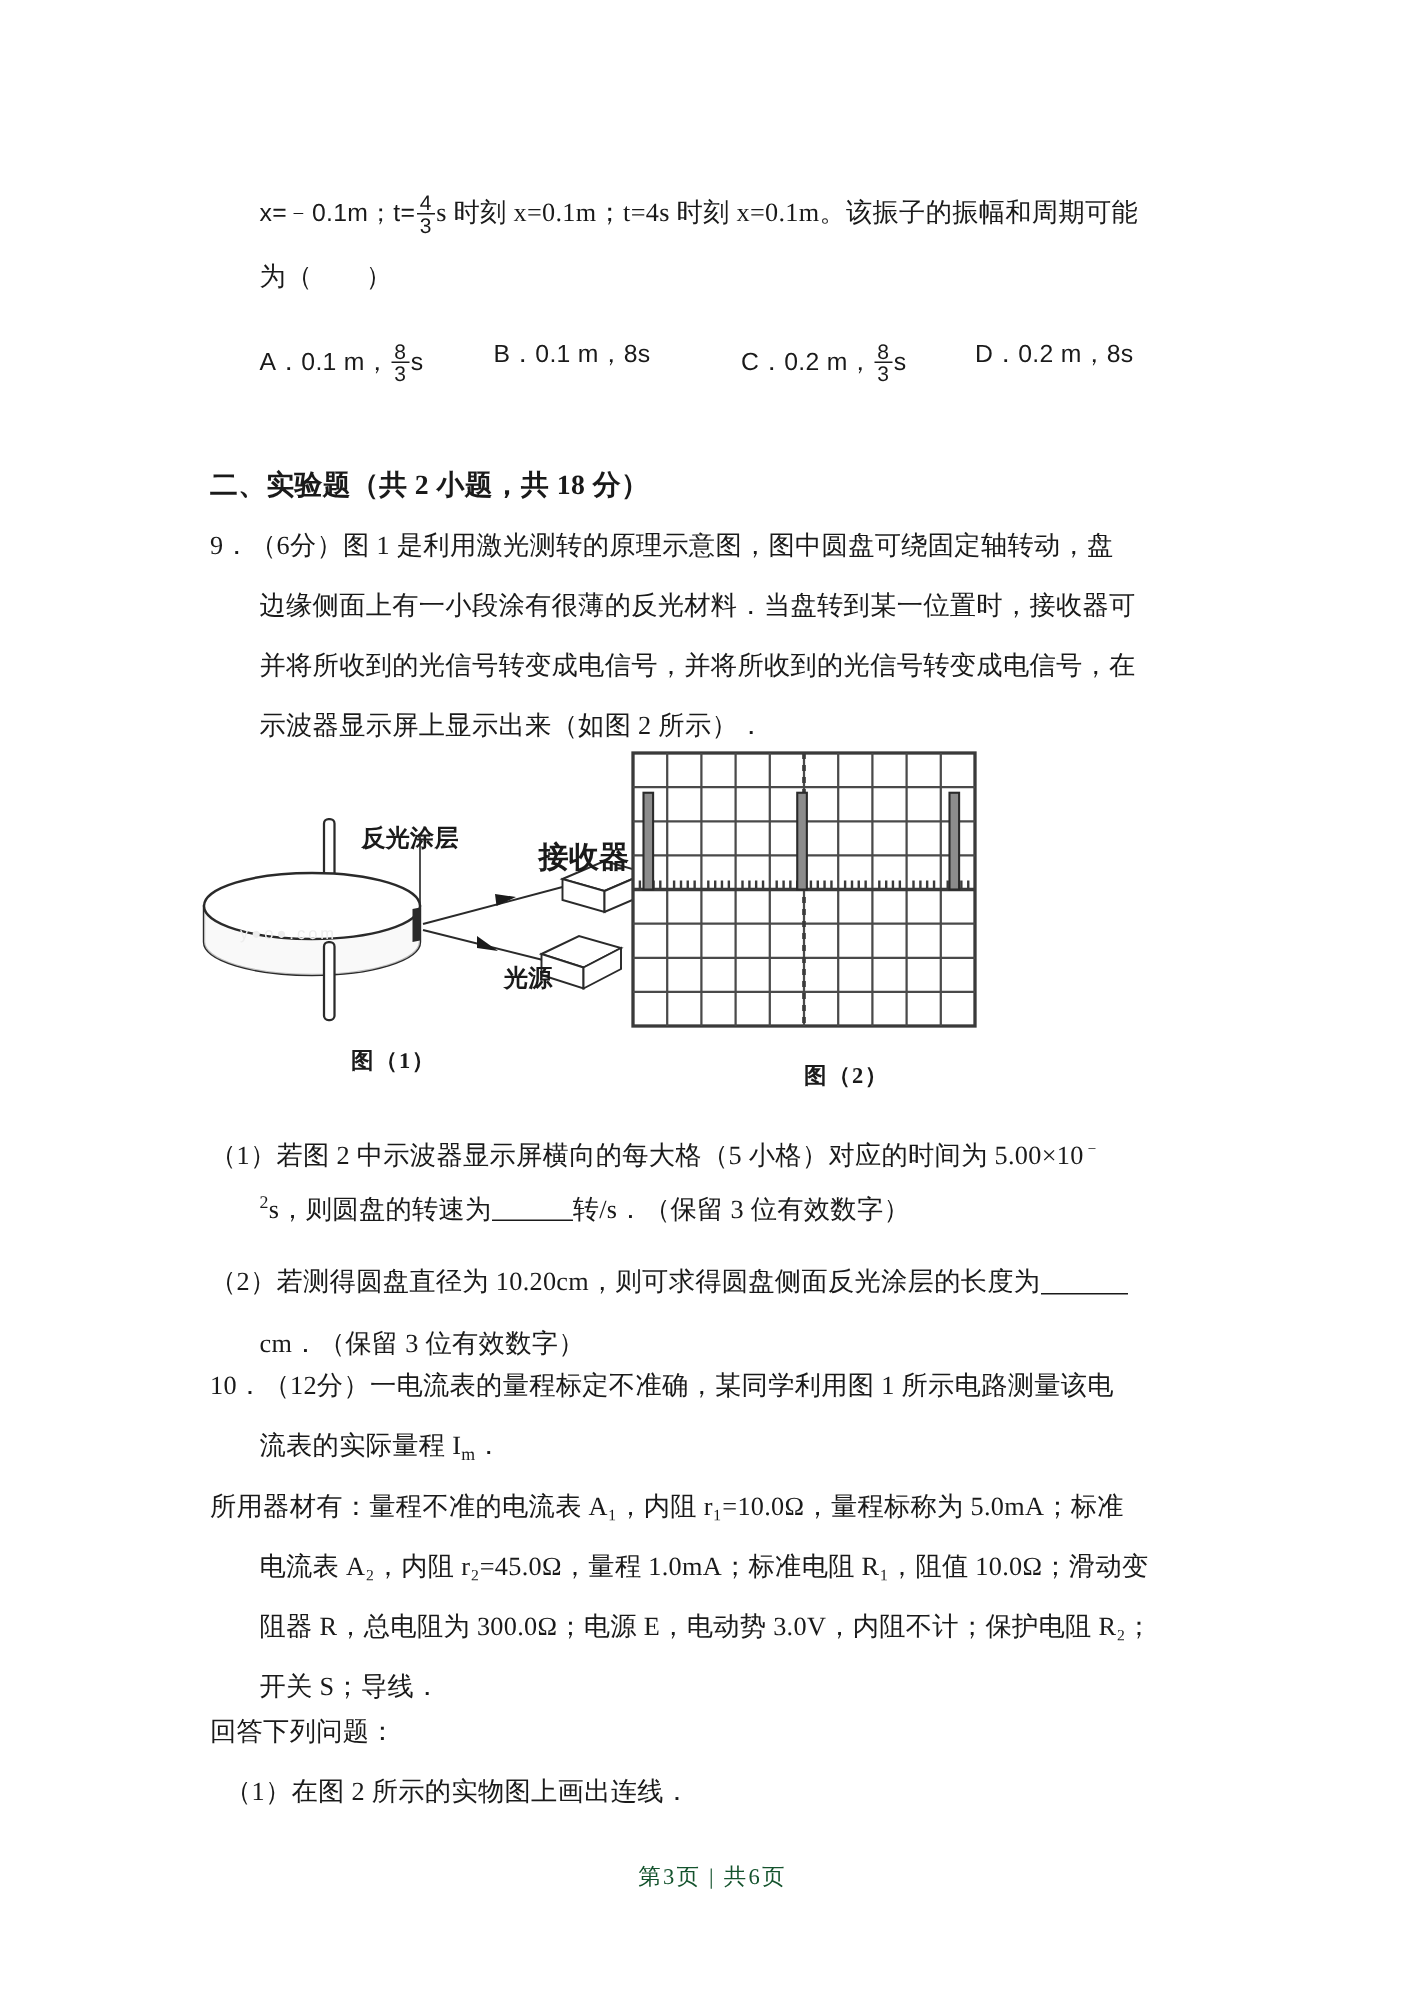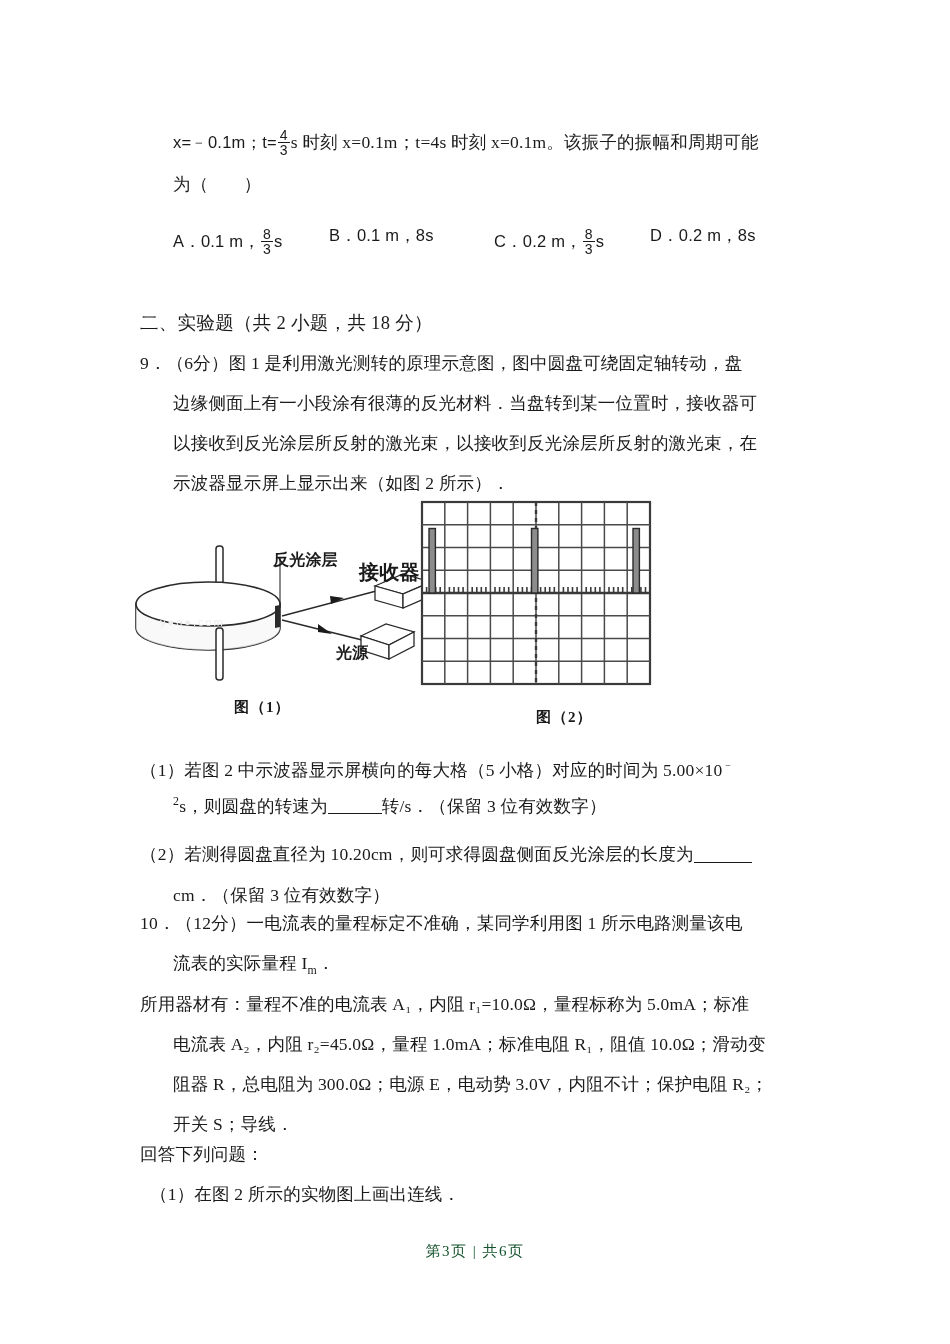--- a/index.html
+++ b/index.html
@@ -41,21 +41,21 @@
     font-family: "Liberation Sans", "DejaVu Sans", sans-serif;
     font-size: 14px;
     line-height: 1.02;
     margin: 0 1px;
   }
   .frac .num { display: block; padding: 0 2px; }
   .frac .den { display: block; border-top: 1.3px solid #1a1a1a; padding: 0 2px; }
 
   .sec-head {
     position: absolute;
-    font-weight: normal;
+    font-weight: bold;
     font-size: 18.5px;
     letter-spacing: 0.3px;
     white-space: nowrap;
   }
 
   sub, sup { font-size: 0.68em; }
 
   
   .blank {
     display: inline-block;
@@ -120,21 +120,21 @@
   <div class="ln" style="left:650px; top:227px;">
     <span class="lat">D．</span><span class="lat">0.2 m，8s</span>
   </div>
 
   <div class="sec-head han" style="left:140px; top:310px;">二、实验题（共 2 小题，共 18 分）</div>
 
   <div class="ln han" style="left:140px; top:355px;text-align:center;">
     <span>9．</span><span>（6分）</span><span>图 1 是利用激光测转的原理示意图，图中圆盘可绕固定轴转动，盘</span>
   </div>
   <div class="ln han" style="left:173px; top:395px;">边缘侧面上有一小段涂有很薄的反光材料．当盘转到某一位置时，接收器可</div>
-  <div class="ln han" style="left:173px; top:435px;">以接收到反光涂层所反射的激光束，以接收到反光涂层所反射的激光束，在</div>
+  <div class="ln han" style="left:173px; top:435px;">并将所收到的光信号转变成电信号，并将所收到的光信号转变成电信号，在</div>
   <div class="ln han" style="left:173px; top:475px;">示波器显示屏上显示出来（如图 2 所示）．</div>
 
   <div id="fig1">
     <svg width="310" height="180" viewBox="0 0 310 180" xmlns="http://www.w3.org/2000/svg">
 
       <rect x="98" y="18" width="7" height="56" fill="#ffffff" stroke="#2a2a2a" stroke-width="1.5" rx="3"></rect>
 
       <path d="M18,76 L18,100 A72,22 0 0 0 162,100 L162,76 Z" fill="#fdfdfd" stroke="#2a2a2a" stroke-width="1.6"></path>
 
       <path d="M18,76 L18,100 A72,22 0 0 0 162,100 L162,76 Z" fill="#f6f6f6" opacity="0.7"></path>
@@ -161,21 +161,21 @@
         <polygon points="285,66 285,80 313,68 313,54"></polygon>
       </g>
 
       <g stroke="#2a2a2a" stroke-width="1.3" fill="#ffffff">
         <polygon points="243,108 268,96 296,104 271,117"></polygon>
         <polygon points="243,108 243,122 271,131 271,117"></polygon>
         <polygon points="271,117 271,131 296,118 296,104"></polygon>
       </g>
     </svg>
   </div>
-  <div class="ln han" style="left:241px; top:552px; font-size:16px; font-weight:bold;margin-left:32px;">反光涂层</div>
+  <div class="ln han" style="left:241px; top:552px; font-size:16px; font-weight:bold;">反光涂层</div>
   <div class="ln han" style="left:359px; top:562px; font-size:20px; font-weight:bold;">接收器</div>
   <div class="ln han" style="left:336px; top:645px; font-size:16px; font-weight:bold;">光源</div>
   <div class="cap" style="left:234px; top:698px;">图（1）</div>
 
   <div id="fig2">
     <svg width="240" height="196" viewBox="0 0 240 196" xmlns="http://www.w3.org/2000/svg">
 
       <rect x="4" y="4" width="228" height="182" fill="#ffffff" stroke="#3a3a3a" stroke-width="2.2"></rect>
 
       <g stroke="#4a4a4a" stroke-width="1.5">

